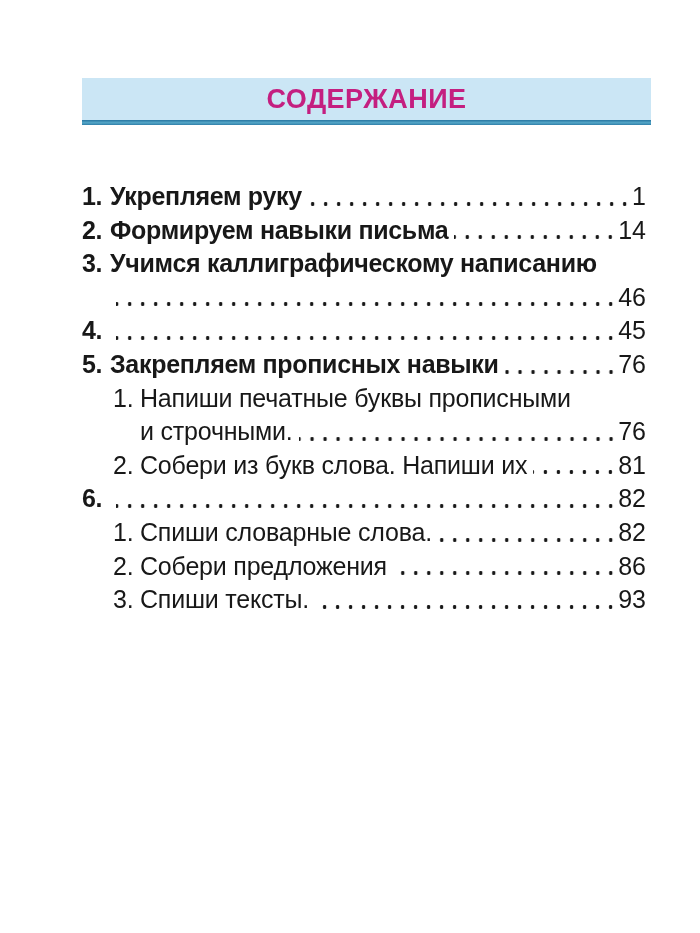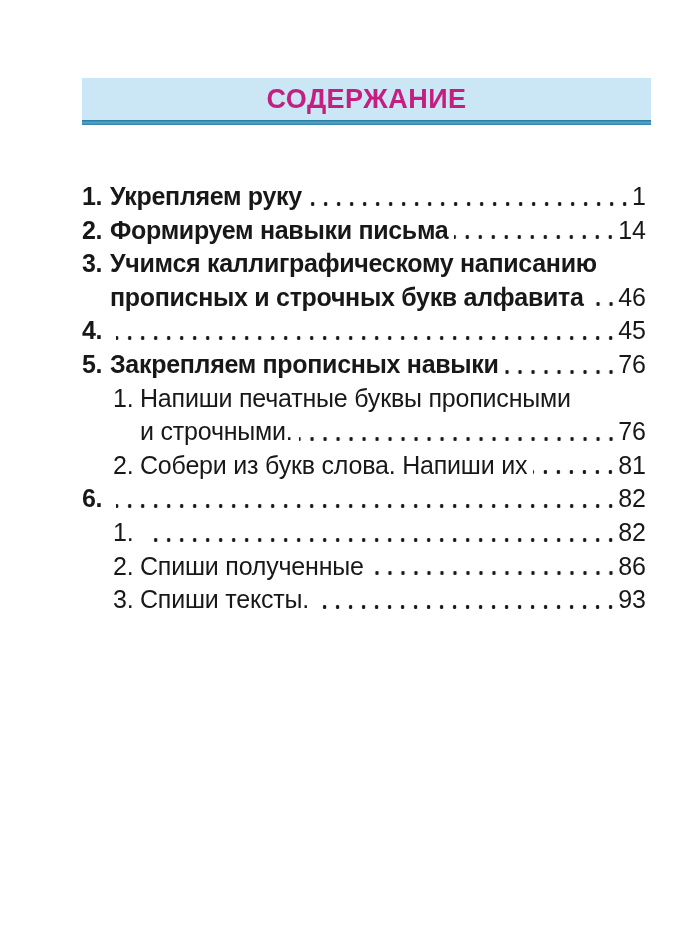--- a/index.html
+++ b/index.html
@@ -111,21 +111,20 @@
           <span class="pg">14</span>
         </div>
       </div>
       <div class="toc-item lvl1">
         <div class="toc-line">
           <span class="num">3.</span>
           <span class="txt">Учимся каллиграфическому написанию</span>
         </div>
         <div class="toc-line">
           <span class="num"></span>
-          <span class="txt">прописных и строчных букв алфавита</span>
           <span class="leader"></span>
           <span class="pg">46</span>
         </div>
       </div>
       <div class="toc-item lvl1">
         <div class="toc-line">
           <span class="num">4.</span>
           <span class="leader"></span>
           <span class="pg">45</span>
         </div>
@@ -161,28 +160,29 @@
       <div class="toc-item lvl1">
         <div class="toc-line">
           <span class="num">6.</span>
           <span class="leader"></span>
           <span class="pg">82</span>
         </div>
       </div>
       <div class="toc-item lvl2">
         <div class="toc-line">
           <span class="num">1.</span>
+          <span class="txt">Спиши словарные слова.</span>
           <span class="leader"></span>
           <span class="pg">82</span>
         </div>
       </div>
       <div class="toc-item lvl2">
         <div class="toc-line">
           <span class="num">2.</span>
-          <span class="txt">Спиши полученные</span>
+          <span class="txt">Собери предложения</span>
           <span class="leader"></span>
           <span class="pg">86</span>
         </div>
       </div>
       <div class="toc-item lvl2">
         <div class="toc-line">
           <span class="num">3.</span>
           <span class="txt">Спиши тексты.</span>
           <span class="leader"></span>
           <span class="pg">93</span>

